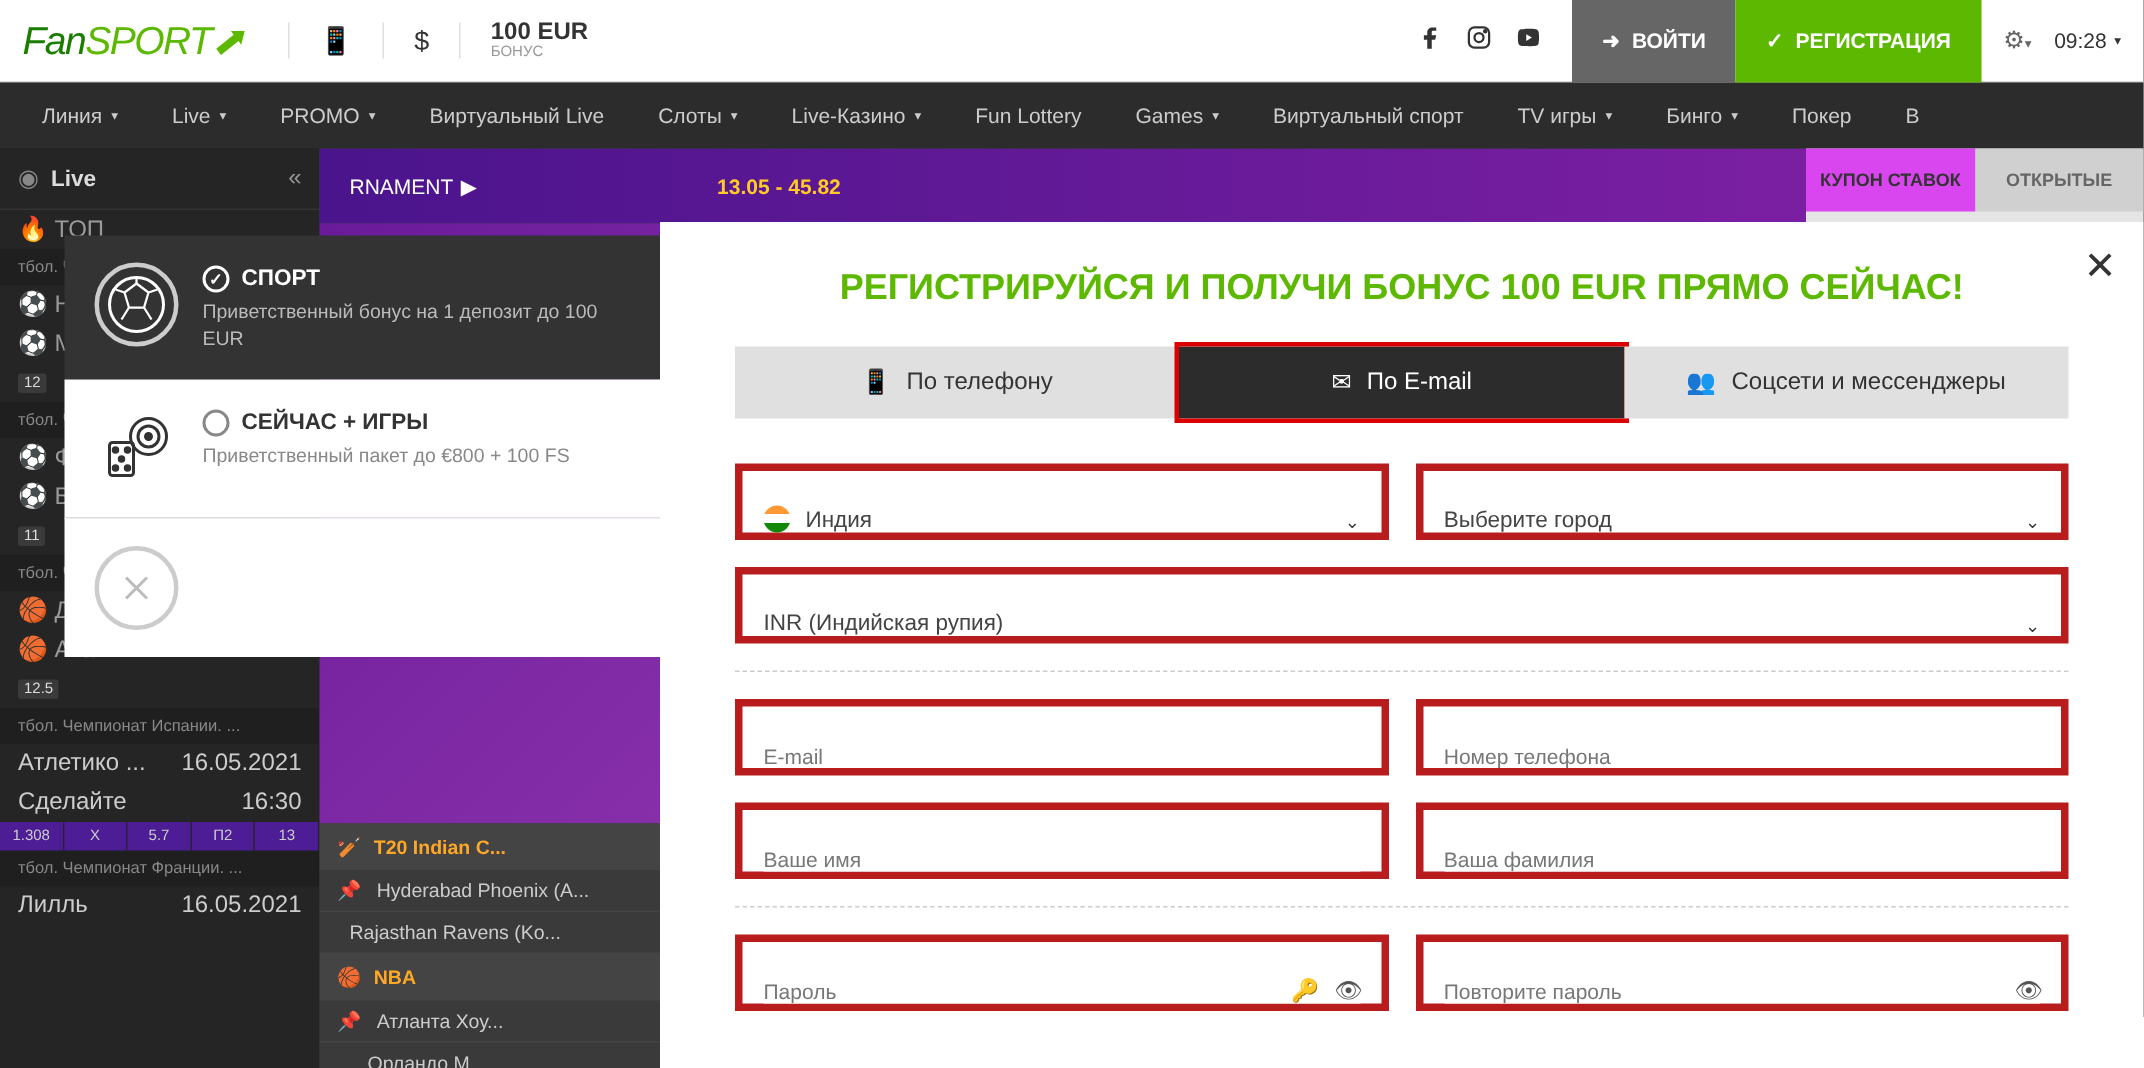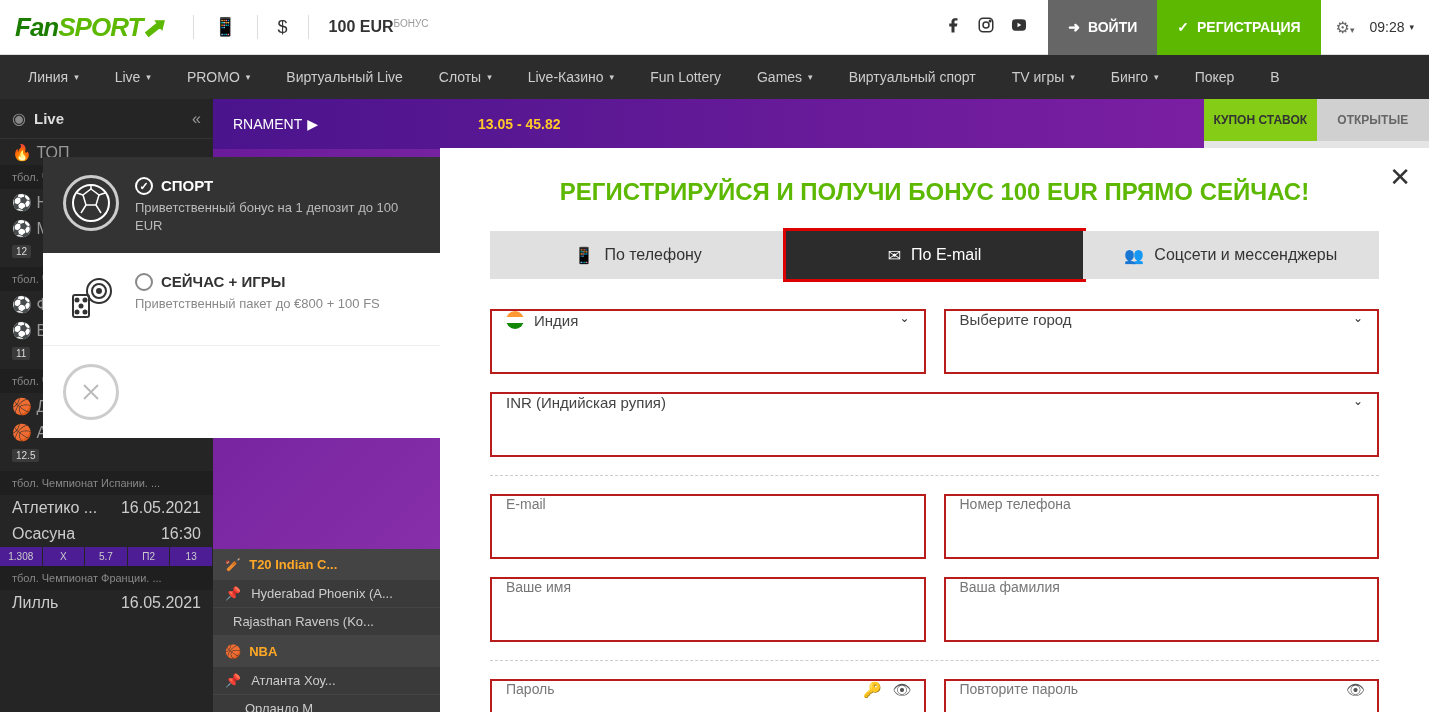--- a/index.html
+++ b/index.html
@@ -1,56 +1,56 @@
 <!DOCTYPE html>
 <html><head>
 <meta charset="utf-8">
 <style>
 *{box-sizing:border-box;margin:0;padding:0;font-family:Arial,Helvetica,sans-serif}
 body{width:1429px;height:712px;overflow:hidden;background:#1a1a1a;position:relative}
 .header{height:55px;background:#fff;display:flex;align-items:center;padding:0 15px;border-bottom:1px solid #ddd}
-.logo{font-size:26px;font-weight:700;font-style:italic;color:#5cb800;letter-spacing:-1px;cursor:pointer}
+.logo{font-size:26px;font-weight:400;font-style:italic;color:#5cb800;letter-spacing:-1px;cursor:pointer}
 .logo .dark{color:#1b7d00}
 .header-left{display:flex;align-items:center;gap:20px;margin-left:30px}
 .hdr-icon{color:#333;font-size:18px}
 .divider{width:1px;height:24px;background:#ddd}
-.bonus{display:flex;flex-direction:row;line-height:1}
+.bonus{display:flex;flex-direction:column;line-height:1}
 .bonus-amt{font-size:16px;font-weight:700;color:#333}
 .bonus-lbl{font-size:10px;color:#999}
 .header-spacer{flex:1}
 .social{display:flex;gap:15px;margin-right:20px}
 .social-icon{font-size:18px;color:#333}
 .login-btn{background:#666;color:#fff;padding:0 20px;height:55px;display:flex;align-items:center;gap:8px;font-size:14px;font-weight:700;cursor:pointer}
 .reg-btn{background:#5cb800;color:#fff;padding:0 20px;height:55px;display:flex;align-items:center;gap:8px;font-size:14px;font-weight:700;cursor:pointer}
 .gear{margin:0 15px;color:#666;font-size:16px}
 .clock{color:#333;font-size:14px;display:flex;align-items:center;gap:5px}
 .mainnav{height:44px;background:#2c2c2c;display:flex;align-items:center;padding:0 10px;gap:0}
 .nav-item{color:#ccc;padding:0 18px;height:44px;display:flex;align-items:center;font-size:14px;cursor:pointer;gap:6px}
 .chev{font-size:9px}
 .body{display:flex;height:613px}
 .sidebar{width:213px;background:#252525;color:#999}
 .side-hdr{display:flex;align-items:center;padding:10px 12px;border-bottom:1px solid #333}
 .side-title{color:#ddd;font-size:15px;font-weight:600;flex:1}
 .collapse-icon{color:#999;font-size:16px}
-.side-row{padding:4px 12px;height:26px;display:flex;align-items:flex-start;justify-content:space-between;color:#999}
+.side-row{padding:4px 12px;height:26px;display:flex;align-items:center;justify-content:space-between;color:#999}
 .side-row-team{padding:4px 12px;height:26px;display:flex;align-items:center;justify-content:space-between;color:#ccc}
 .side-sub{padding:6px 12px;font-size:11px;color:#888;background:#1f1f1f}
 .side-badge{background:#3a3a3a;color:#ddd;font-size:10px;padding:1px 4px;border-radius:2px}
 .odds-row{display:flex;gap:0;font-size:10px}
 .odds-cell{flex:1;text-align:center;padding:4px 0;background:#4c1d95;color:#ccc;border-right:1px solid #252525}
 .content{flex:1;background:#444;position:relative;overflow:hidden}
 .banner{height:50px;background:linear-gradient(90deg,#4a148c,#7b1fa2);display:flex;align-items:center;padding:0 20px;color:#fff;font-size:14px}
 .banner-date{color:#ffca28;font-weight:700;margin-left:160px}
 .match-list{background:#3a3a3a;color:#ccc;font-size:13px}
 .match-hdr{background:#444;padding:8px 12px;font-weight:700;color:#ffa726;display:flex;align-items:center;gap:8px}
 .match-row{padding:6px 12px;border-bottom:1px solid #444;display:flex;gap:10px}
 .rightbar{width:225px;background:#e5e5e5}
 .tabs{display:flex;height:42px}
 .tab{flex:1;display:flex;align-items:center;justify-content:center;font-size:12px;font-weight:600;background:#d0d0d0;color:#666;cursor:pointer}
-.tab.active{background:#84cc16;color:#333}
+.tab.active{background:#d946ef;color:#333}
 
 .bonus-overlay{position:absolute;top:157px;left:43px;width:398px;background:transparent;z-index:50}
 .bonus-card{background:#333;color:#fff;padding:18px 20px;display:flex;gap:16px;align-items:flex-start}
 .bonus-card.white{background:#fff;color:#333}
 .bonus-icon{width:56px;height:56px;border:3px solid #888;border-radius:50%;display:flex;align-items:center;justify-content:center;flex-shrink:0}
 .bonus-icon.ball{border-color:#ccc}
 .bonus-radio{width:18px;height:18px;border:2px solid #888;border-radius:50%;margin-top:2px;flex-shrink:0;display:flex;align-items:center;justify-content:center}
 .bonus-radio.checked{border-color:#fff}
 .bonus-radio.checked::after{content:"✓";color:#fff;font-size:11px}
 .bonus-body{flex:1}
@@ -60,21 +60,21 @@
 .casino-icon{width:56px;height:56px;flex-shrink:0;display:flex;align-items:center;justify-content:center}
 .modal{position:absolute;top:148px;left:440px;width:989px;height:564px;background:#fff;z-index:110;padding:20px 50px}
 .modal-close{position:absolute;top:14px;right:18px;font-size:26px;color:#333;cursor:pointer;font-weight:300}
 .modal-title{color:#5cb800;font-size:24px;font-weight:700;text-align:center;margin:10px 0 25px}
 .reg-tabs{display:flex;width:100%;height:48px;margin-bottom:30px}
 .reg-tab{flex:1;display:flex;align-items:center;justify-content:center;gap:10px;background:#e0e0e0;color:#333;font-size:16px;cursor:pointer}
 .reg-tab.active{background:#2c2c2c;color:#fff}
 .reg-tab.highlighted{outline:3px solid #d00;outline-offset:0}
 .form{display:flex;flex-direction:column;gap:18px}
 .form-row{display:flex;gap:18px}
-.field{flex:1;height:65px;border:2px solid #b91c1c;display:flex;align-items:flex-start;padding:0 14px;font-size:15px;color:#444;position:relative}
+.field{flex:1;height:51px;border:5px solid #b91c1c;display:flex;align-items:flex-end;padding:0 14px;font-size:15px;color:#444;position:relative}
 .field-sel{justify-content:space-between;cursor:pointer}
 .field input{border:none;outline:none;width:100%;font-size:14px;color:#333}
 .field input::placeholder{color:#777}
 .flag{width:18px;height:18px;border-radius:50%;background:linear-gradient(180deg,#ff9933 33%,#fff 33% 66%,#138808 66%);margin-right:10px;flex-shrink:0}
 .chev-down{color:#333;font-size:12px}
 .pw-icons{position:absolute;right:12px;display:flex;gap:10px;color:#555}
 .form-sep{border:none;border-top:1px dashed #ccc;margin:0}
 </style>
 </head>
 <body>
@@ -213,21 +213,21 @@
       </div>
     <div class="side-row" style="justify-content:flex-start">
         <span class="side-badge">12.5</span>
       </div>
     <div class="side-sub">тбол. Чемпионат Испании. ...</div>
     <div class="side-row-team">
         <span>Атлетико ...</span>
         <span>16.05.2021</span>
       </div>
     <div class="side-row-team">
-        <span>Осасуна</span>
+        <span>Сделайте</span>
         <span>16:30</span>
       </div>
     <div class="odds-row">
       <div class="odds-cell">1.308</div>
       <div class="odds-cell">X</div>
       <div class="odds-cell">5.7</div>
       <div class="odds-cell">П2</div>
       <div class="odds-cell">13</div>
     </div>
     <div class="side-sub">тбол. Чемпионат Франции. ...</div>

